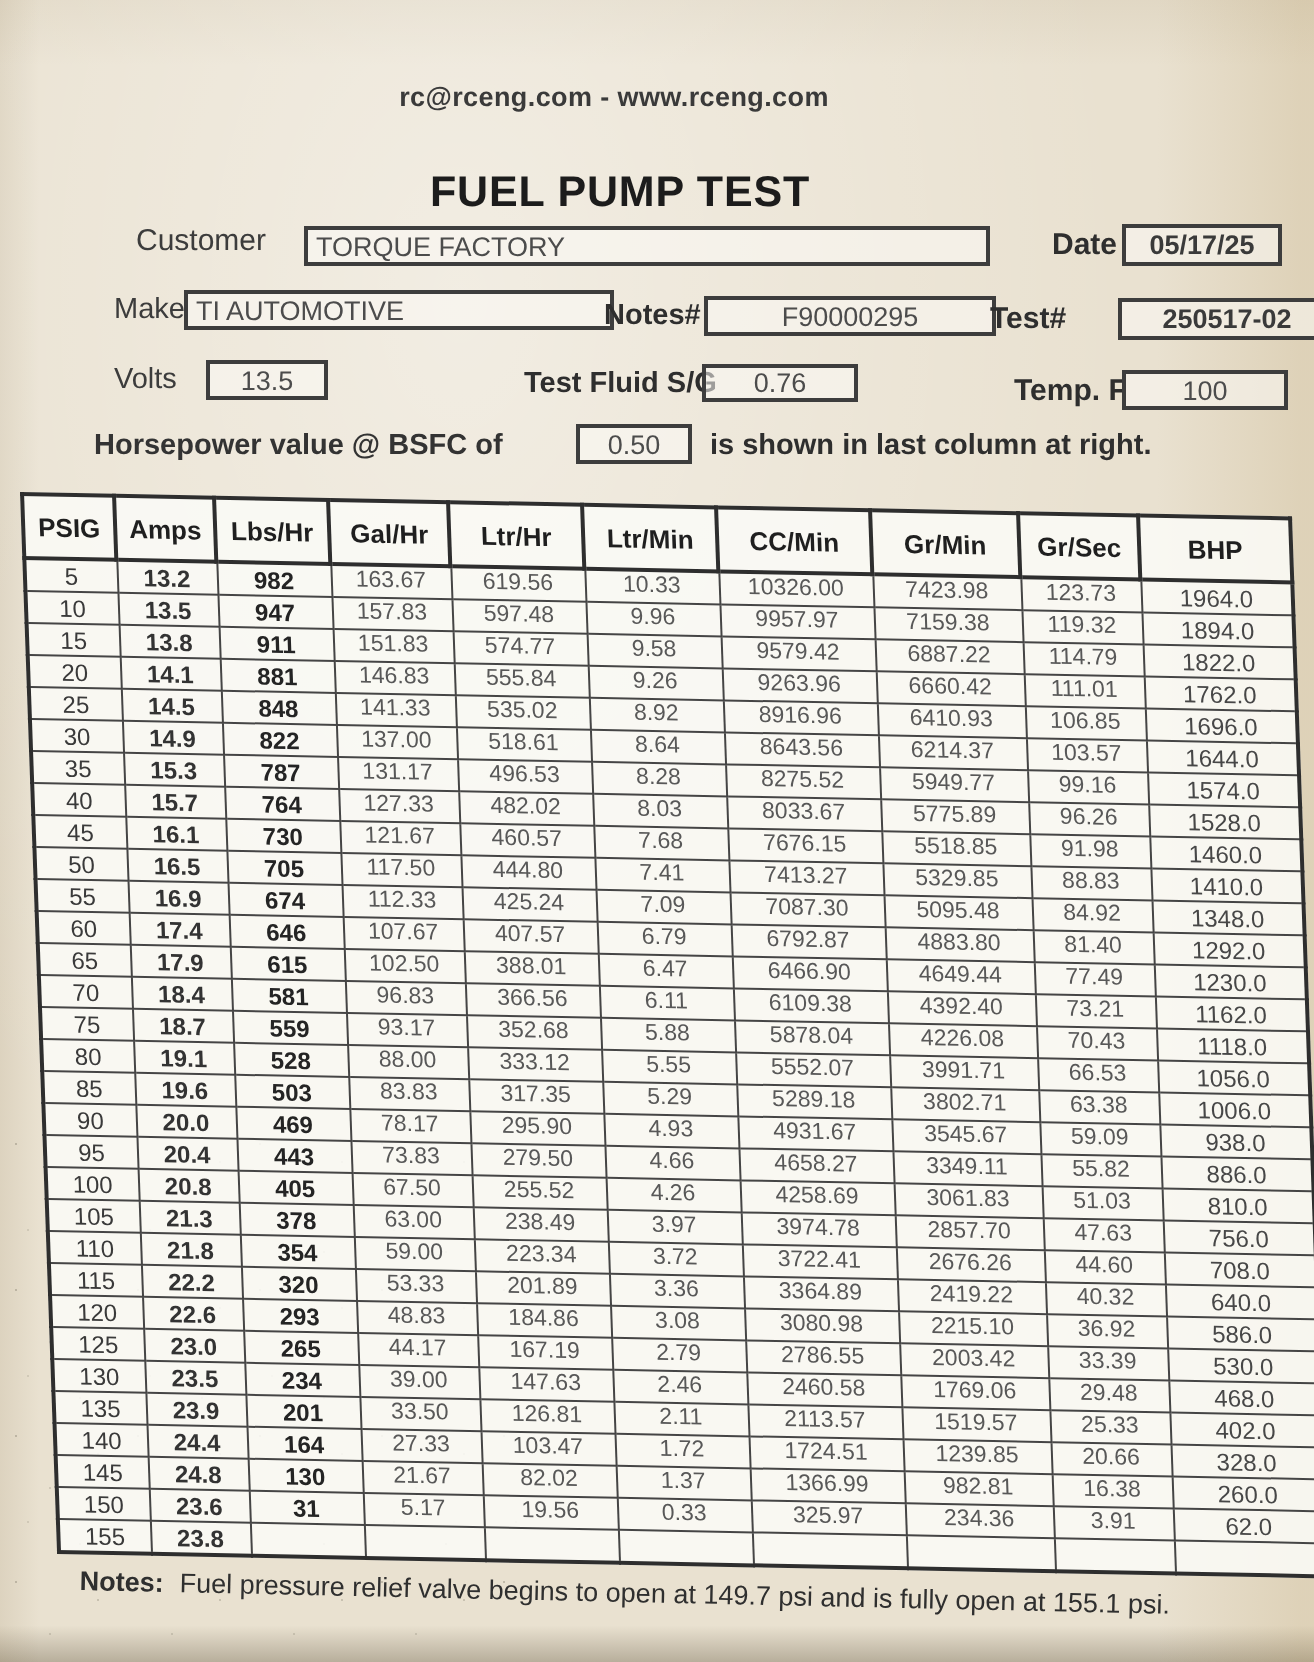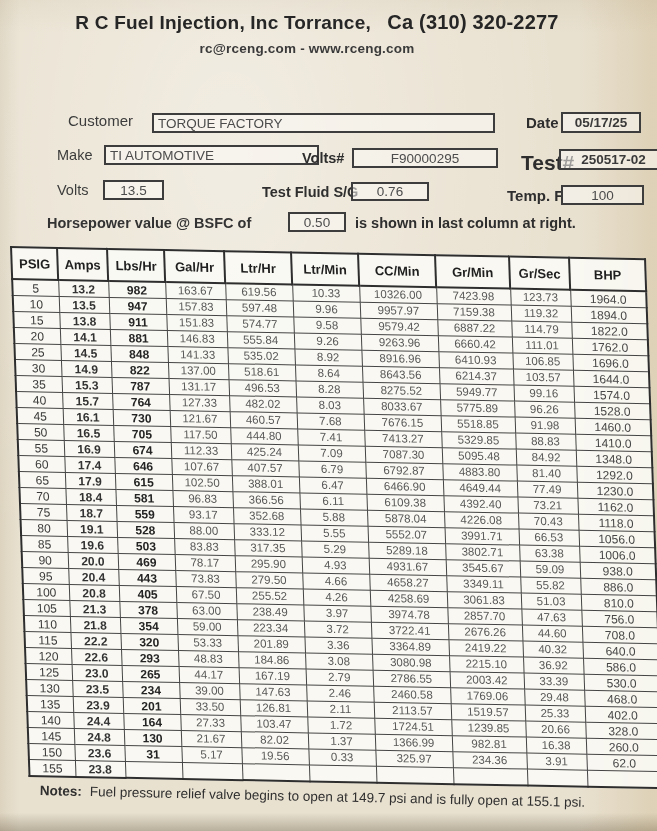--- a/index.html
+++ b/index.html
@@ -56,45 +56,41 @@
 
   .notes{position:absolute;left:40px;top:783px;width:580px;font-size:13.5px;color:#2f2f2f;transform:rotate(1.25deg);transform-origin:left top;white-space:nowrap;}
   .notes .nl{font-weight:700;margin-right:8px;}
 </style>
 </head>
 <body>
 
 <div class="paper">
   <div class="speckle"></div>
 
-  <div class="hdr-company">
-    <span class="name">R C Fuel Injection, Inc  Torrance,</span>
-    <span>&nbsp;</span>
-    <span class="phone">Ca  (310) 320-2277</span>
-  </div>
   <div class="hdr-contact">rc@rceng.com - www.rceng.com</div>
+  <div class="doc-title">FUEL PUMP TEST</div>
 
   <span class="lbl" style="left:68px;top:112px;font-size:15px;">Customer</span>
   <div class="box left" style="left:152px;top:113px;width:343px;height:20px;">
     <span>TORQUE FACTORY</span>
   </div>
   <span class="lbl b" style="left:526px;top:114px;font-size:15px;">Date</span>
   <div class="box" style="left:561px;top:112px;width:80px;height:21px;font-weight:600;color:#3a3a3a;">
     <span>05/17/25</span>
   </div>
 
   <span class="lbl" style="left:57px;top:147px;">Make</span>
-  <div class="box left" style="left:104px;top:145px;width:215px;height:20px;text-align:center;">
+  <div class="box left" style="left:92px;top:145px;width:215px;height:20px;text-align:center;">
     <span>TI AUTOMOTIVE</span>
   </div>
-  <span class="lbl b" style="left:302px;top:150px;">Volts#</span>
+  <span class="lbl b" style="left:302px;top:150px;">Notes#</span>
   <div class="box" style="left:352px;top:148px;width:146px;height:20px;">
     <span>F90000295</span>
   </div>
-  <span class="lbl b" style="left:521px;top:151px;font-size:21px;">Test#</span>
+  <span class="lbl b" style="left:495px;top:151px;font-size:15px;">Test#</span>
   <div class="box" style="left:559px;top:149px;width:109px;height:21px;font-weight:600;color:#3a3a3a;">
     <span>250517-02</span>
   </div>
 
   <span class="lbl" style="left:57px;top:182px;">Volts</span>
   <div class="box" style="left:103px;top:180px;width:61px;height:20px;">
     <span>13.5</span>
   </div>
   <span class="lbl b" style="left:262px;top:184px;">Test Fluid S/G</span>
   <div class="box" style="left:351px;top:182px;width:78px;height:19px;">

